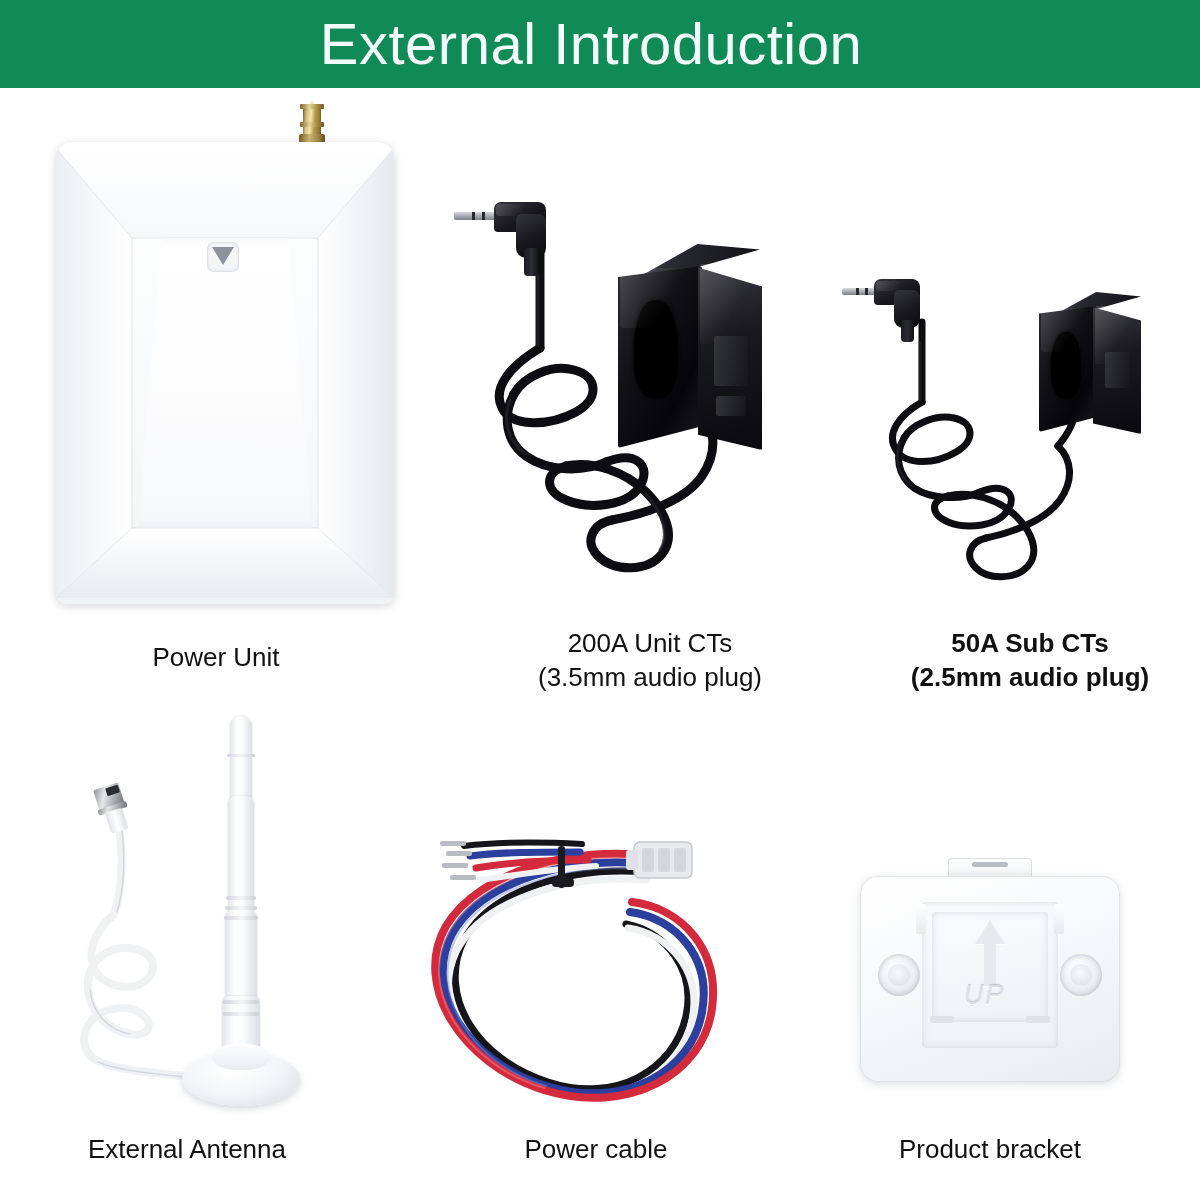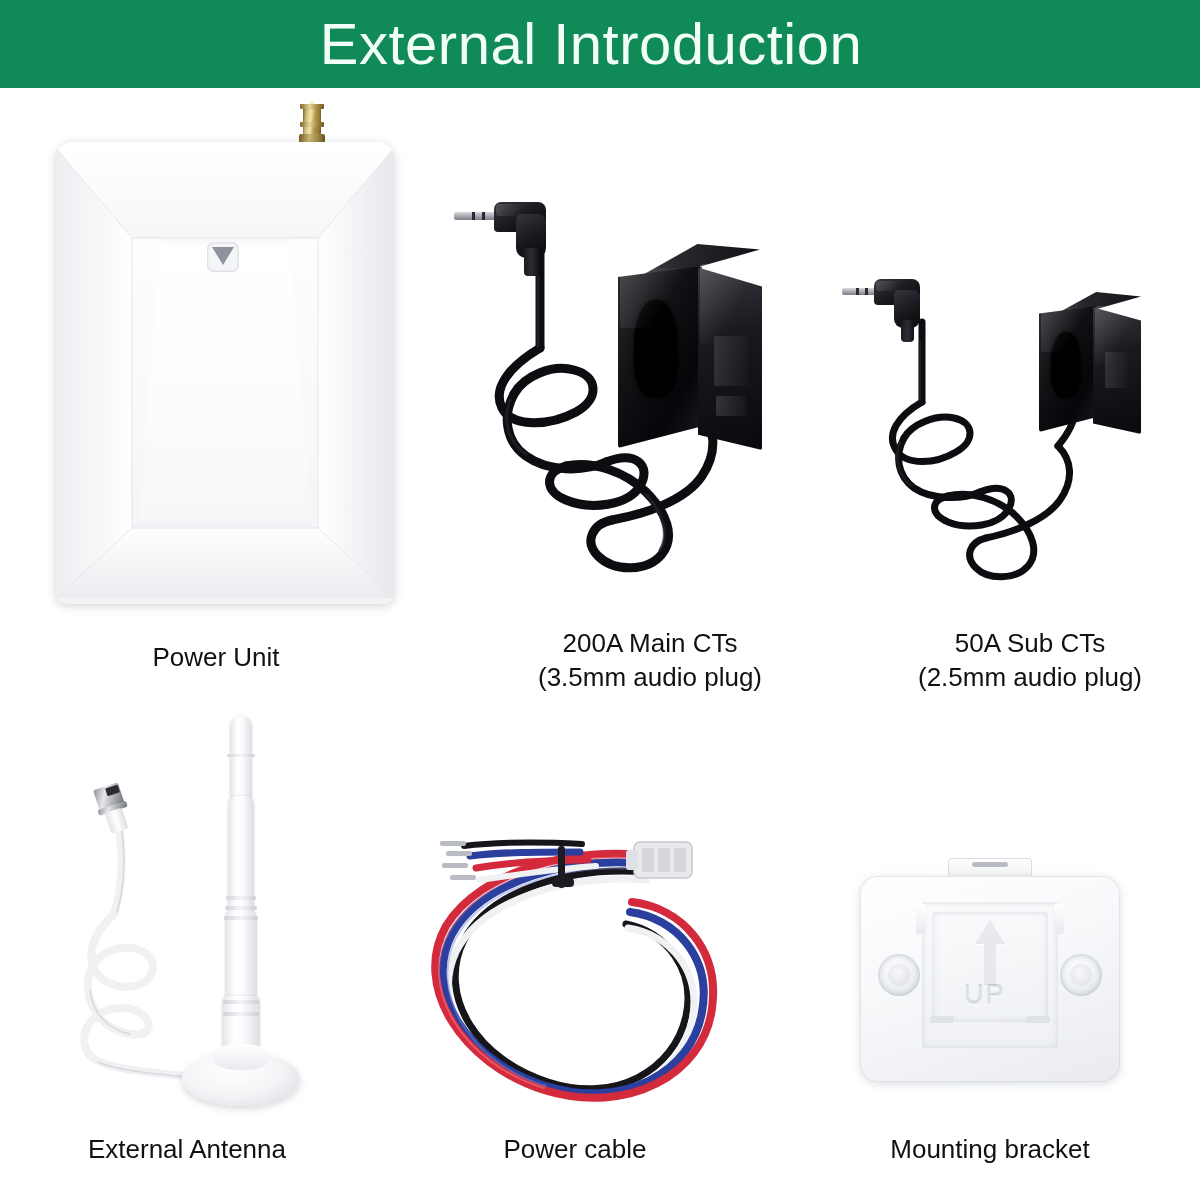--- a/index.html
+++ b/index.html
@@ -41,21 +41,21 @@
     position: absolute;
     text-align: center;
     color: #111111;
     font-size: 26px;
     line-height: 1.32;
     font-family: "Liberation Sans", sans-serif;
     white-space: pre-line;
   }
 
   
-  .cell { position: absolute; }
+  .cell { position: absolute; font-style: italic; }
 
   
   #main-unit-art { left: 46px; top: 100px; width: 360px; height: 510px; }
 
   .mu-connector {
     position: absolute;
     left: 253px; top: 0px;
     width: 26px; height: 46px;
   }
   .mu-conn-body {
@@ -364,21 +364,21 @@
     <div class="ct-face-front" style="left:8px; top:22px; width:84px; height:182px; clip-path:polygon(0% 6%, 100% 0%, 100% 88%, 0% 100%);"></div>
     <div class="ct-face-side" style="left:88px; top:16px; width:64px; height:190px; clip-path:polygon(0% 4%, 100% 14%, 100% 100%, 0% 92%);"></div>
     <div class="ct-aperture" style="left:24px; top:56px; width:44px; height:98px;"></div>
     <div class="ct-latch" style="left:104px; top:92px; width:34px; height:50px;"></div>
     <div class="ct-latch" style="left:106px; top:152px; width:30px; height:20px;"></div>
     <div class="ct-gloss" style="left:10px; top:24px; width:78px; height:60px;"></div>
     <div class="ct-gloss" style="left:90px; top:20px; width:58px; height:80px;"></div>
   </div>
 </div>
 
-<div class="caption" style="left:470px; top:626px; width:360px;">200A Main CTs
+<div class="caption" style="left:470px; top:626px; width:360px;">200A Unit CTs
 (3.5mm audio plug)</div>
 
 <div class="cell" style="left:830px; top:262px; width:330px; height:330px;">
 
   <svg class="wire-svg" width="330" height="330" viewBox="0 0 330 330">
     <g fill="none" stroke="#0d0d11" stroke-width="7" stroke-linecap="round">
       <path d="M92,60 C92,92 92,118 92,140"></path>
       <path d="M92,140 C68,154 56,172 66,188 C76,204 106,202 126,190 C146,179 144,160 124,156 C106,152 82,162 74,176"></path>
       <path d="M74,176 C64,194 68,214 84,226 C102,238 132,238 150,230"></path>
       <path d="M150,230 C174,220 188,232 178,248 C168,264 138,268 118,260 C100,252 100,238 118,234"></path>
@@ -406,21 +406,21 @@
     <div class="ct-face-top" style="left:4px; top:0px; width:102px; height:28px; clip-path:polygon(6% 100%, 56% 0%, 100% 16%, 56% 62%);"></div>
     <div class="ct-face-front" style="left:4px; top:14px; width:58px; height:126px; clip-path:polygon(0% 6%, 100% 0%, 100% 88%, 0% 100%);"></div>
     <div class="ct-face-side" style="left:58px; top:10px; width:48px; height:132px; clip-path:polygon(0% 4%, 100% 14%, 100% 100%, 0% 92%);"></div>
     <div class="ct-aperture" style="left:16px; top:40px; width:30px; height:66px;"></div>
     <div class="ct-latch" style="left:70px; top:60px; width:24px; height:36px;"></div>
     <div class="ct-gloss" style="left:6px; top:16px; width:54px; height:44px;"></div>
     <div class="ct-gloss" style="left:60px; top:14px; width:44px; height:58px;"></div>
   </div>
 </div>
 
-<div class="caption" style="left:870px; top:626px; width:320px;">50A Sub CTs
+<div class="caption" style="left:870px; top:626px; width:320px;font-weight:bold;">50A Sub CTs
 (2.5mm audio plug)</div>
 
 <div class="cell" style="left:60px; top:700px; width:300px; height:420px;">
 
   <svg class="wire-svg" width="300" height="420" viewBox="0 0 300 420">
     <g fill="none" stroke="#f0f1f3" stroke-width="8" stroke-linecap="round">
       <path d="M58,120 C64,158 62,190 54,214"></path>
       <path d="M54,214 C32,234 26,256 36,272 C48,290 80,292 90,276 C100,260 84,246 62,248 C40,250 26,268 28,288"></path>
       <path d="M28,288 C30,312 46,330 70,334 C88,337 94,326 84,316 C72,304 44,306 32,320 C20,334 22,352 36,360"></path>
       <path d="M36,360 C54,370 90,372 124,376 C150,379 168,384 180,392"></path>
@@ -495,21 +495,21 @@
     <g>
       <rect x="214" y="22" width="58" height="36" rx="6" fill="#e8e9ec" stroke="#c5c8ce" stroke-width="1.5"></rect>
       <rect x="222" y="28" width="12" height="24" rx="2" fill="#d4d6dc"></rect>
       <rect x="238" y="28" width="12" height="24" rx="2" fill="#d4d6dc"></rect>
       <rect x="254" y="28" width="12" height="24" rx="2" fill="#d4d6dc"></rect>
       <rect x="206" y="30" width="12" height="20" rx="3" fill="#dfe1e6"></rect>
     </g>
   </svg>
 </div>
 
-<div class="caption" style="left:455px; top:1132px; width:240px;">Power cable</div>
+<div class="caption" style="left:476px; top:1132px; width:240px;">Power cable</div>
 
 <div class="cell" style="left:860px; top:858px; width:260px; height:250px;">
 
   <div class="mb-tab" style="left:88px; top:0px; width:84px; height:26px;"></div>
   <div style="position:absolute; left:112px; top:4px; width:36px; height:5px; border-radius:3px; background:#b8bcc3;"></div>
 
   <div class="mb-body" style="left:0px; top:18px; width:260px; height:206px;">
 
     <div class="mb-recess" style="left:62px; top:26px; width:136px; height:146px;"></div>
     <div class="mb-recess" style="left:72px; top:36px; width:116px; height:110px;"></div>
@@ -525,13 +525,13 @@
       <div class="mb-hole-in" style="left:10px; top:10px; width:22px; height:22px;"></div>
     </div>
 
     <div style="position:absolute; left:56px; top:28px; width:10px; height:30px; background:linear-gradient(180deg,#ffffff,#e7e9ed); border-radius:2px;"></div>
     <div style="position:absolute; left:194px; top:28px; width:10px; height:30px; background:linear-gradient(180deg,#ffffff,#e7e9ed); border-radius:2px;"></div>
     <div style="position:absolute; left:70px; top:140px; width:24px; height:7px; background:#dfe2e7; border-radius:2px;"></div>
     <div style="position:absolute; left:166px; top:140px; width:24px; height:7px; background:#dfe2e7; border-radius:2px;"></div>
   </div>
 </div>
 
-<div class="caption" style="left:850px; top:1132px; width:280px;">Mounting bracket</div>
+<div class="caption" style="left:850px; top:1132px; width:280px;">Product bracket</div>
 
 </body></html>

